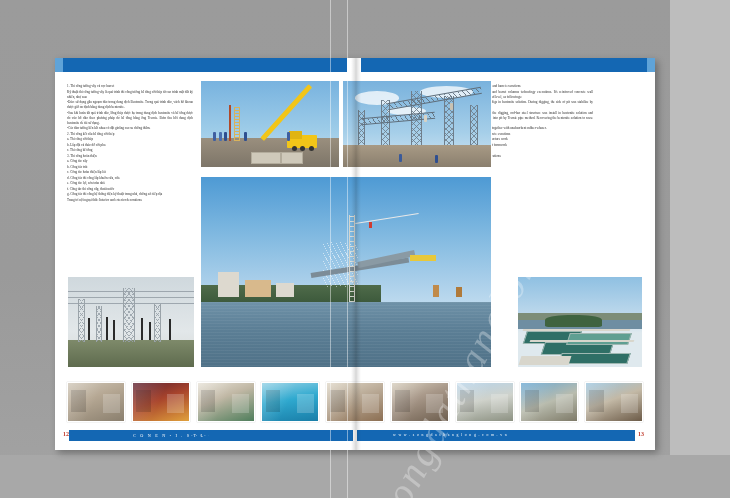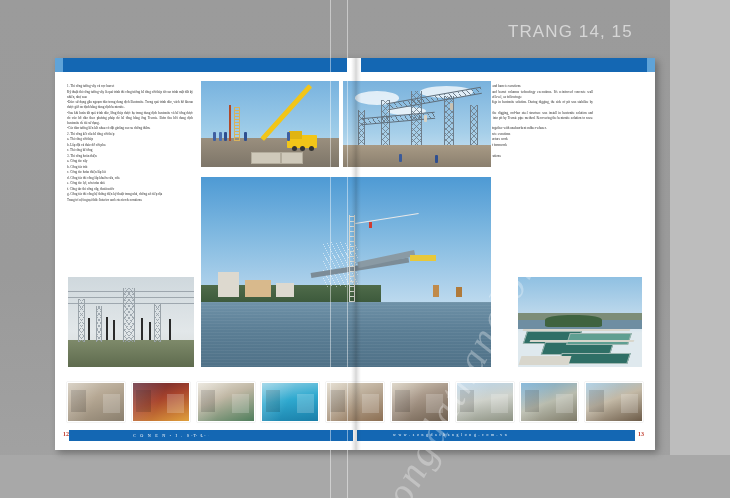--- a/index.html
+++ b/index.html
@@ -296,21 +296,20 @@
   }
 </style>
 </head>
 <body>
 
 <div class="canvas">
 
   <div class="backdrop-right"></div>
   <div class="backdrop-bottom"></div>
 
-  <div class="doc-title">TRANG 14, 15</div>
 
   <div class="spread">
 
     <div class="topbar-wrap">
       <div class="topbar-tab l"></div>
       <div class="topbar left"></div>
       <div class="topbar right"></div>
       <div class="topbar-tab r"></div>
     </div>
 

